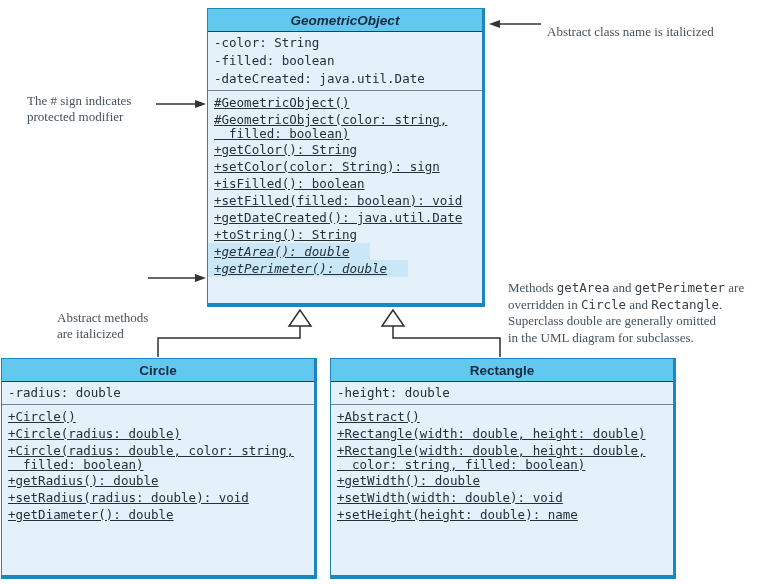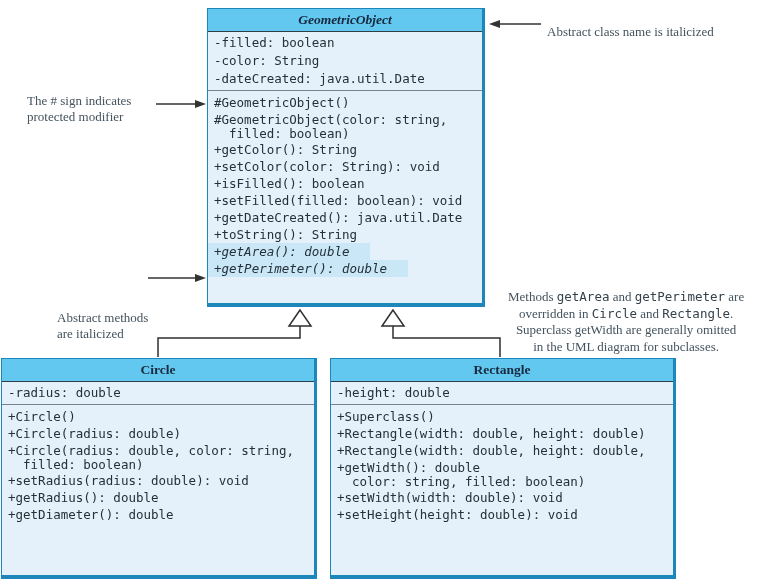--- a/index.html
+++ b/index.html
@@ -4,116 +4,116 @@
 <style>
   html,body{margin:0;padding:0;background:#ffffff;}
   #canvas{position:relative;width:784px;height:584px;background:#ffffff;overflow:hidden;
           font-family:"Liberation Serif",serif;}
   
   .class-box{position:absolute;box-sizing:border-box;background:#e4f1fa;
              border:1px solid #1d86ba;border-right:3px solid #1d86ba;border-bottom:4px solid #1d86ba;
              display:flex;flex-direction:column;}
   .class-header{box-sizing:border-box;height:23px;background:#63c8f0;border-bottom:1px solid #2c3e4a;
                 display:flex;align-items:center;justify-content:center;
-                font-family:Liberation Serif, serif;font-weight:bold;font-size:13.5px;color:#17293e;}
+                font-family:Liberation Sans, sans-serif;font-weight:bold;font-size:13.5px;color:#17293e;}
   .class-header.italic{font-style:italic;}
   .fields-section{padding:2px 0;}
   .methods-section{border-top:1px solid #76858f;padding-top:3px;flex:1;}
   .code-line{height:18px;line-height:18px;font-family:"DejaVu Sans Mono",monospace;
              font-size:12.5px;color:#253038;white-space:pre;padding-left:6px;}
   .fields-section .code-line{height:18px;}
-  .methods-section .code-line{height:17px;line-height:17px;}
+  .methods-section .code-line{height:17px;line-height:17px;text-decoration:underline;}
   .methods-section .code-line.cont{height:13px;line-height:11px;}
   .code-line.it{font-style:italic;}
   .code-line.hl{background:#c9e7f7;width:max-content;padding-right:21px;}
   
   .note{position:absolute;color:#44535e;font-size:13px;line-height:16px;}
   .note .note-line{white-space:nowrap;}
   .note .mono{font-family:"DejaVu Sans Mono",monospace;font-size:12.5px;color:#35424c;}
   #note-override{line-height:16.5px;}
   
   #connector-layer{position:absolute;left:0;top:0;width:784px;height:584px;pointer-events:none;}
 </style>
 </head>
 <body>
 
 <div id="canvas">
 
   <div class="class-box" style="left:207px;top:8px;width:278px;height:299px;">
     <div class="class-header italic">GeometricObject</div>
     <div class="fields-section">
+        <div class="code-line">-color: String</div>
         <div class="code-line">-filled: boolean</div>
-        <div class="code-line">-color: String</div>
         <div class="code-line">-dateCreated: java.util.Date</div>
       </div>
     <div class="methods-section">
         <div class="code-line">#GeometricObject()</div>
         <div class="code-line">#GeometricObject(color: string,</div>
         <div class="code-line cont">  filled: boolean)</div>
         <div class="code-line">+getColor(): String</div>
-        <div class="code-line">+setColor(color: String): void</div>
+        <div class="code-line">+setColor(color: String): sign</div>
         <div class="code-line">+isFilled(): boolean</div>
         <div class="code-line">+setFilled(filled: boolean): void</div>
         <div class="code-line">+getDateCreated(): java.util.Date</div>
         <div class="code-line">+toString(): String</div>
         <div class="code-line it hl">+getArea(): double</div>
         <div class="code-line it hl">+getPerimeter(): double</div>
       </div>
   </div>
 
   <div class="class-box" style="left:1px;top:358px;width:316px;height:221px;">
     <div class="class-header">Circle</div>
     <div class="fields-section">
         <div class="code-line">-radius: double</div>
       </div>
     <div class="methods-section">
         <div class="code-line">+Circle()</div>
         <div class="code-line">+Circle(radius: double)</div>
         <div class="code-line">+Circle(radius: double, color: string,</div>
         <div class="code-line cont">  filled: boolean)</div>
+        <div class="code-line">+getRadius(): double</div>
         <div class="code-line">+setRadius(radius: double): void</div>
-        <div class="code-line">+getRadius(): double</div>
         <div class="code-line">+getDiameter(): double</div>
       </div>
   </div>
 
   <div class="class-box" style="left:330px;top:358px;width:346px;height:221px;">
     <div class="class-header">Rectangle</div>
     <div class="fields-section">
         <div class="code-line">-height: double</div>
       </div>
     <div class="methods-section">
-        <div class="code-line">+Superclass()</div>
+        <div class="code-line">+Abstract()</div>
         <div class="code-line">+Rectangle(width: double, height: double)</div>
         <div class="code-line">+Rectangle(width: double, height: double,</div>
+        <div class="code-line cont">  color: string, filled: boolean)</div>
         <div class="code-line">+getWidth(): double</div>
-        <div class="code-line cont">  color: string, filled: boolean)</div>
         <div class="code-line">+setWidth(width: double): void</div>
-        <div class="code-line">+setHeight(height: double): void</div>
+        <div class="code-line">+setHeight(height: double): name</div>
       </div>
   </div>
 
   <div class="note" id="note-abstract-class" style="left:547px;top:24px;">
     <div class="note-line">Abstract class name is italicized</div>
   </div>
 
   <div class="note" style="left:27px;top:93px;">
       <div class="note-line">The # sign indicates</div>
       <div class="note-line">protected modifier</div>
     </div>
 
   <div class="note" style="left:57px;top:266px;margin-top:44px;">
       <div class="note-line">Abstract methods</div>
       <div class="note-line">are italicized</div>
     </div>
 
-  <div class="note" id="note-override" style="left:508px;top:289px;text-align:center;">
+  <div class="note" id="note-override" style="left:508px;top:280px;">
       <div class="note-line"><span>Methods </span><span class="mono">getArea</span><span> and </span><span class="mono">getPerimeter</span><span> are</span></div>
       <div class="note-line"><span>overridden in </span><span class="mono">Circle</span><span> and </span><span class="mono">Rectangle</span><span>.</span></div>
-      <div class="note-line"><span>Superclass getWidth are generally omitted</span></div>
+      <div class="note-line"><span>Superclass double are generally omitted</span></div>
       <div class="note-line"><span>in the UML diagram for subclasses.</span></div>
     </div>
 
   <svg id="connector-layer" viewBox="0 0 784 584" xmlns="http://www.w3.org/2000/svg">
 
     <polyline points="300,326 300,338 158,338 158,357" fill="none" stroke="#2f2f2f" stroke-width="1.5"></polyline>
     <polygon points="300,310 289,326 311,326" fill="#ffffff" stroke="#2f2f2f" stroke-width="1.5"></polygon>
 
     <polyline points="393,326 393,338 500,338 500,357" fill="none" stroke="#2f2f2f" stroke-width="1.5"></polyline>
     <polygon points="393,310 382,326 404,326" fill="#ffffff" stroke="#2f2f2f" stroke-width="1.5"></polygon>

